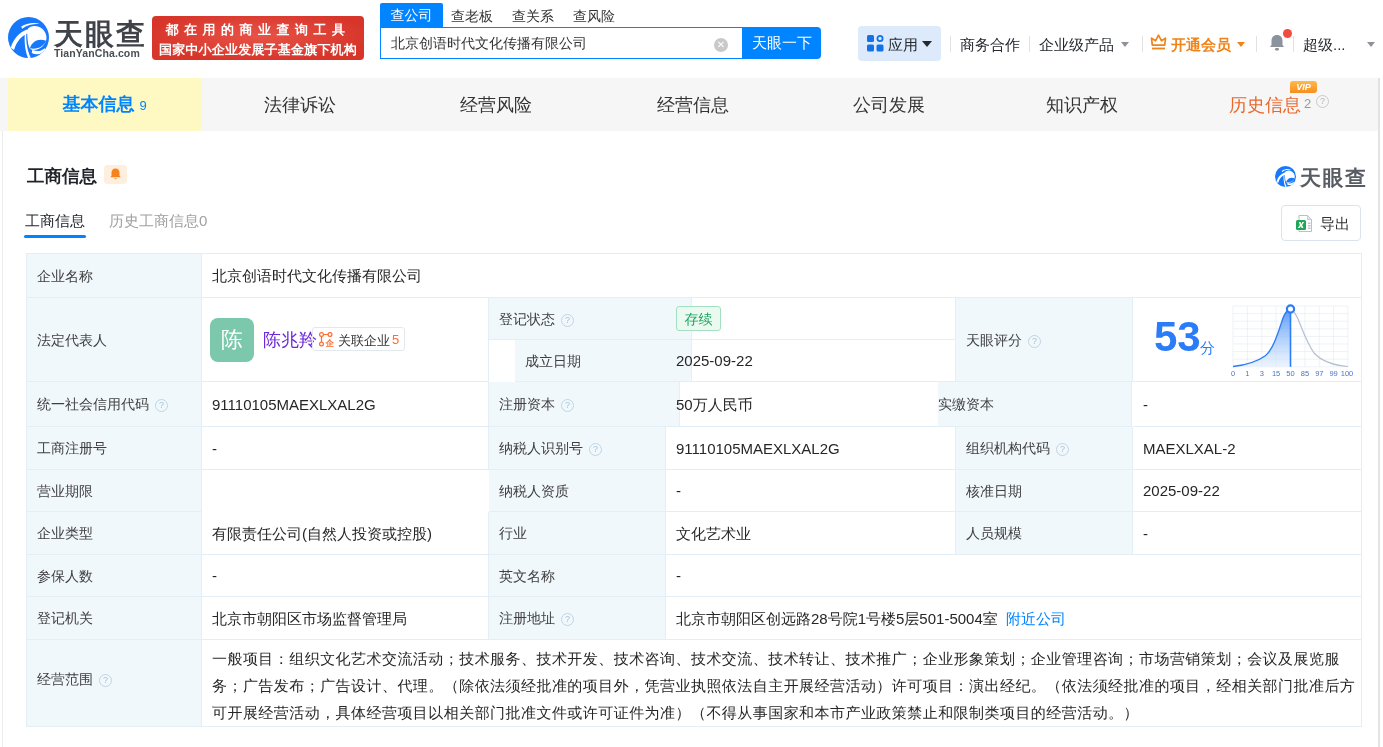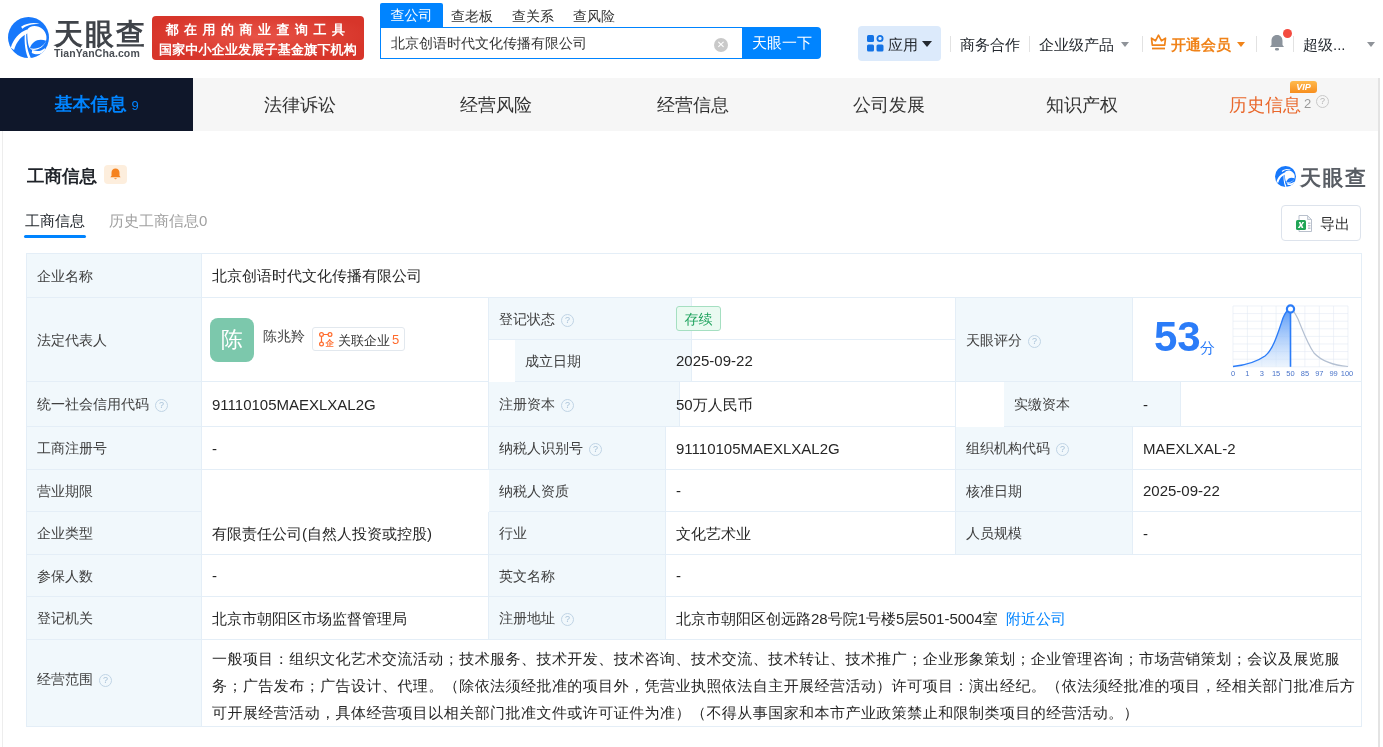--- a/index.html
+++ b/index.html
@@ -80,21 +80,21 @@
 <svg class="abs" style="left:1268px;top:34px;" width="18" height="18" viewBox="0 0 18 18">
   <path d="M9,1 C12.5,1 14.5,3.5 14.5,7 L14.5,11 L16,13 L2,13 L3.5,11 L3.5,7 C3.5,3.5 5.5,1 9,1 Z" fill="#8b939c"></path>
   <rect x="7" y="14" width="4" height="2.4" rx="1.2" fill="#8b939c"></rect>
 </svg>
 <div class="abs" style="left:1283px;top:29px;width:9px;height:9px;border-radius:50%;background:#f44b40;"></div>
 <div class="abs" style="left:1293px;top:36px;width:1px;height:16px;background:#e2e2e2;"></div>
 <div class="abs" style="left:1303px;top:36px;font-size:15px;color:#24292f;">超级...</div>
 <div class="abs tri" style="left:1367px;top:42px;border-left-width:4.5px;border-right-width:4.5px;border-top-width:5px;border-top-color:#8f9399;"></div>
 
 <div class="abs" style="left:0;top:78px;width:1378px;height:53px;background:#f6f6f6;"></div>
-<div class="abs" style="left:0;top:78px;width:193px;height:53px;background:#0f172a;text-align:center;line-height:53px;">
+<div class="abs" style="left:8px;top:78px;width:193px;height:53px;background:#fef9c3;text-align:center;line-height:53px;">
   <span style="font-size:18px;font-weight:bold;color:#0084ff;">基本信息</span><span style="font-size:13px;color:#0084ff;margin-left:5px;">9</span>
 </div>
 <div class="abs" style="left:264px;top:93px;width:90px;font-size:18px;color:#333;">法律诉讼</div>
 <div class="abs" style="left:460px;top:93px;width:90px;font-size:18px;color:#333;">经营风险</div>
 <div class="abs" style="left:657px;top:93px;width:90px;font-size:18px;color:#333;">经营信息</div>
 <div class="abs" style="left:853px;top:93px;width:90px;font-size:18px;color:#333;">公司发展</div>
 <div class="abs" style="left:1046px;top:93px;width:90px;font-size:18px;color:#333;">知识产权</div>
 <div class="abs" style="left:1229px;top:93px;font-size:18px;color:#e9672b;">历史信息</div>
 <div class="abs" style="left:1304px;top:96px;font-size:13px;color:#999;">2</div>
 <div class="abs" style="left:1316px;top:95px;width:13px;height:13px;border:1px solid #c9c9c9;border-radius:50%;color:#b5b5b5;font-size:9px;line-height:11px;text-align:center;">?</div>
@@ -149,21 +149,21 @@
 <div class="abs" style="left:24px;top:235px;width:62px;height:3px;background:#0084ff;border-radius:2px;"></div>
 
 <div class="abs" id="tbl" style="left:26px;top:253px;width:1336px;height:474px;border:1px solid #e4eef7;font-size:15px;color:#262626;">
 
   <div class="abs cell lbl" style="left:0;top:0;width:175px;height:44px;line-height:44px;padding-left:10px;">企业名称</div>
   <div class="abs cell" style="left:175px;top:0;width:1159px;height:44px;line-height:44px;padding-left:10px;border-right:none;">北京创语时代文化传播有限公司</div>
 
   <div class="abs cell lbl" style="left:0;top:44px;width:175px;height:84px;line-height:84px;padding-left:10px;">法定代表人</div>
   <div class="abs cell" style="left:175px;top:44px;width:287px;height:84px;">
     <div class="abs" style="left:8px;top:20px;width:44px;height:44px;border-radius:8px;background:#7cc8ac;color:#fff;font-size:22px;text-align:center;line-height:44px;">陈</div>
-    <div class="abs" style="left:61px;top:30px;font-size:14px;color:#404040;">陈兆羚</div>
+    <div class="abs" style="left:61px;top:30px;font-size:18px;color:#6d28d9;">陈兆羚</div>
     <div class="abs" style="left:110px;top:29px;width:93px;height:24px;border:1px solid #e2e8ee;border-radius:3px;">
       <svg style="position:absolute;left:6px;top:4px;" width="15" height="15" viewBox="0 0 15 15">
         <circle cx="2.5" cy="2.5" r="1.9" fill="none" stroke="#ff6b2c" stroke-width="1.2"></circle>
         <circle cx="11" cy="2.5" r="1.9" fill="none" stroke="#ff6b2c" stroke-width="1.2"></circle>
         <circle cx="2.5" cy="12" r="1.9" fill="none" stroke="#ff6b2c" stroke-width="1.2"></circle>
         <path d="M4.5,2.5 L9,2.5 M2.5,4.5 L2.5,10" stroke="#ff6b2c" stroke-width="1.2"></path>
         <text x="6.5" y="14" font-size="8.5" fill="#ff6b2c" font-weight="bold">企</text>
       </svg>
       <span style="position:absolute;left:25px;top:4px;font-size:13px;color:#333;">关联企业</span>
       <span style="position:absolute;left:79px;top:4px;font-size:13px;color:#ff6b2c;">5</span>
@@ -206,21 +206,21 @@
             <text x="105.6" y="73">99</text>
             <text x="119" y="73">100</text>
       </g>
     </svg>
   </div>
 
   <div class="abs cell lbl" style="left:0;top:128px;width:175px;height:45px;line-height:45px;padding-left:10px;">统一社会信用代码<span class="qm">?</span></div>
   <div class="abs cell" style="left:175px;top:128px;width:287px;height:45px;line-height:45px;padding-left:10px;">91110105MAEXLXAL2G</div>
   <div class="abs cell lbl" style="left:462px;top:128px;width:191px;height:45px;line-height:45px;padding-left:10px;">注册资本<span class="qm">?</span></div>
   <div class="abs cell" style="left:639px;top:128px;width:290px;height:45px;line-height:45px;padding-left:10px;">50万人民币</div>
-  <div class="abs cell lbl" style="left:977px;top:128px;width:177px;height:45px;line-height:45px;padding-left:10px;">实缴资本</div>
+  <div class="abs cell lbl" style="left:911px;top:128px;width:194px;height:45px;line-height:45px;">实缴资本</div>
   <div class="abs cell" style="left:1106px;top:128px;width:228px;height:45px;line-height:45px;padding-left:10px;border-right:none;">-</div>
 
   <div class="abs cell lbl" style="left:0;top:173px;width:175px;height:43px;line-height:43px;padding-left:10px;">工商注册号</div>
   <div class="abs cell" style="left:175px;top:173px;width:287px;height:43px;line-height:43px;padding-left:10px;">-</div>
   <div class="abs cell lbl" style="left:462px;top:173px;width:177px;height:43px;line-height:43px;padding-left:10px;">纳税人识别号<span class="qm">?</span></div>
   <div class="abs cell" style="left:639px;top:173px;width:290px;height:43px;line-height:43px;padding-left:10px;">91110105MAEXLXAL2G</div>
   <div class="abs cell lbl" style="left:929px;top:173px;width:177px;height:43px;line-height:43px;padding-left:10px;">组织机构代码<span class="qm">?</span></div>
   <div class="abs cell" style="left:1106px;top:173px;width:228px;height:43px;line-height:43px;padding-left:10px;border-right:none;">MAEXLXAL-2</div>
 
   <div class="abs cell lbl" style="left:0;top:216px;width:175px;height:42px;line-height:42px;padding-left:10px;">营业期限</div>

